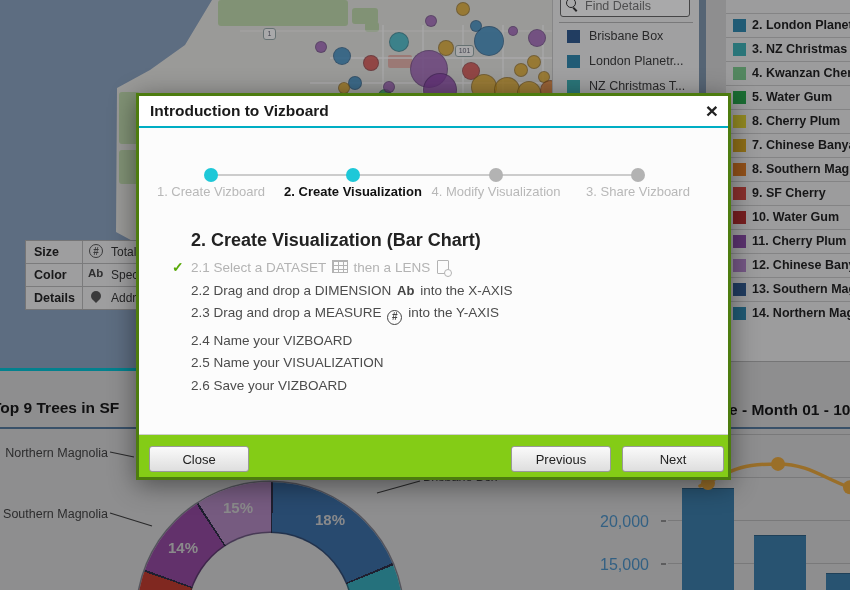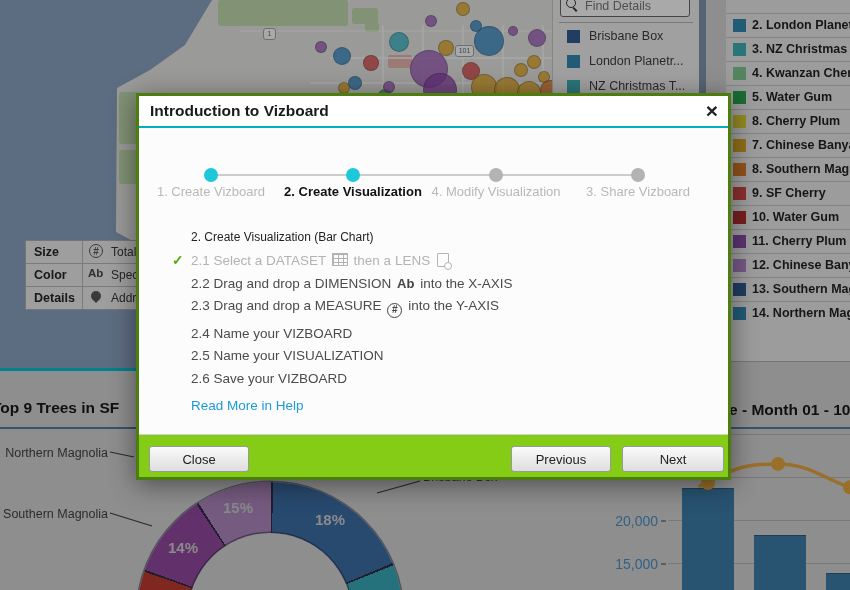--- a/index.html
+++ b/index.html
@@ -73,40 +73,40 @@
            #93489e 289.9deg 326.5deg,#2c2c44 326.5deg 327.4deg,
            #b187bf 327.4deg 360deg);}
   #donut-hole{position:absolute;left:188px;top:533px;width:164px;height:164px;border-radius:50%;
               background:#d6d6d6;box-shadow:0 0 0 1.5px rgba(35,35,60,.5);}
   .pct{position:absolute;width:50px;text-align:center;font-size:15px;font-weight:bold;color:#cfcfcf;}
   .slice-label{position:absolute;font-size:12.5px;color:#3f3f3f;white-space:nowrap;}
 
   
   .gline{position:absolute;left:668px;width:182px;height:1px;background:#b5b5b5;}
   .gtick{position:absolute;left:661px;width:5px;height:1.6px;background:#8a8a8a;}
-  .ylab{position:absolute;left:600px;width:58px;text-align:right;font-size:14px;color:#4a90c4;}
+  .ylab{position:absolute;left:600px;width:58px;font-size:16px;color:#4a90c4;}
   .bar{position:absolute;width:52px;background:#3a7ca8;border-top:1px solid #2c5f82;}
   #chart-svg{position:absolute;left:0;top:0;width:850px;height:590px;pointer-events:none;}
 
   
   #dim{position:absolute;left:0;top:0;width:850px;height:590px;background:rgba(8,8,12,.35);z-index:50;}
 
   
   #modal{position:absolute;left:136px;top:93px;width:595px;height:387px;background:#fcfcfc;z-index:100;
          border:3px solid #4d7c0f;box-shadow:0 5px 25px rgba(0,0,0,.45);box-sizing:border-box;}
   #m-head{position:absolute;left:0;top:0;width:100%;height:30px;background:#fff;border-bottom:2px solid #00aec4;}
   #m-title{position:absolute;left:11px;top:6px;font-size:15.5px;font-weight:bold;color:#1a1a1a;}
   #m-close{position:absolute;right:10px;top:1px;font-size:21px;font-weight:bold;color:#222;cursor:pointer;line-height:28px;}
   .track{position:absolute;left:72px;top:78px;width:427px;height:2px;background:#ccc;}
   .dot{position:absolute;top:72px;width:14px;height:14px;border-radius:50%;}
   .dot.on{background:#1ec8d8;} .dot.off{background:#b3b3b3;}
   .steplab{position:absolute;top:88px;width:150px;text-align:center;font-size:13px;color:#b8b8b8;white-space:nowrap;}
   .steplab.on{color:#111;font-weight:bold;}
   #m-body{position:absolute;left:52px;top:134px;width:520px;}
-  #m-heading{font-size:12px;font-weight:normal;color:#222;margin-bottom:9px;}
+  #m-heading{font-size:18px;font-weight:bold;color:#222;margin-bottom:9px;}
   .chk{position:relative;font-size:13.5px;color:#4c4c4c;margin-bottom:7.5px;line-height:15px;}
   .chk.done{color:#b3b3b3;}
   .ck{position:absolute;left:-19px;top:0px;color:#5aaa0a;font-weight:bold;font-size:14px;}
   .ic-table{display:inline-block;width:14px;height:11px;border:1px solid #b3b3b3;vertical-align:-1px;margin:0 2px;
             background-image:linear-gradient(to right,#b3b3b3 1px,transparent 1px),linear-gradient(to bottom,#b3b3b3 1px,transparent 1px);
             background-size:5px 4px;}
   .ic-lens{display:inline-block;position:relative;width:10px;height:12px;border:1.4px solid #b3b3b3;border-radius:1px;
            vertical-align:-2px;margin:0 3px;}
   .ic-lens::after{content:"";position:absolute;right:-4px;bottom:-4px;width:6px;height:6px;border:1.4px solid #b3b3b3;
            border-radius:50%;background:#fcfcfc;}
@@ -340,21 +340,20 @@
         <span>into the X-AXIS</span>
       </div>
       <div class="chk">
         <span>2.3 Drag and drop a MEASURE</span>
         <span class="ic-hash">#</span>
         <span>into the Y-AXIS</span>
       </div>
       <div class="chk"><span>2.4 Name your VIZBOARD</span></div>
       <div class="chk"><span>2.5 Name your VISUALIZATION</span></div>
       <div class="chk"><span>2.6 Save your VIZBOARD</span></div>
-      <div id="read-more">Read More in Help</div>
     </div>
 
     <div id="m-foot">
       <button class="btn" style="left:10px;width:100px;">Close</button>
       <button class="btn" style="left:372px;width:100px;">Previous</button>
       <button class="btn" style="left:483px;width:102px;">Next</button>
     </div>
   </div>
 </div>
 

